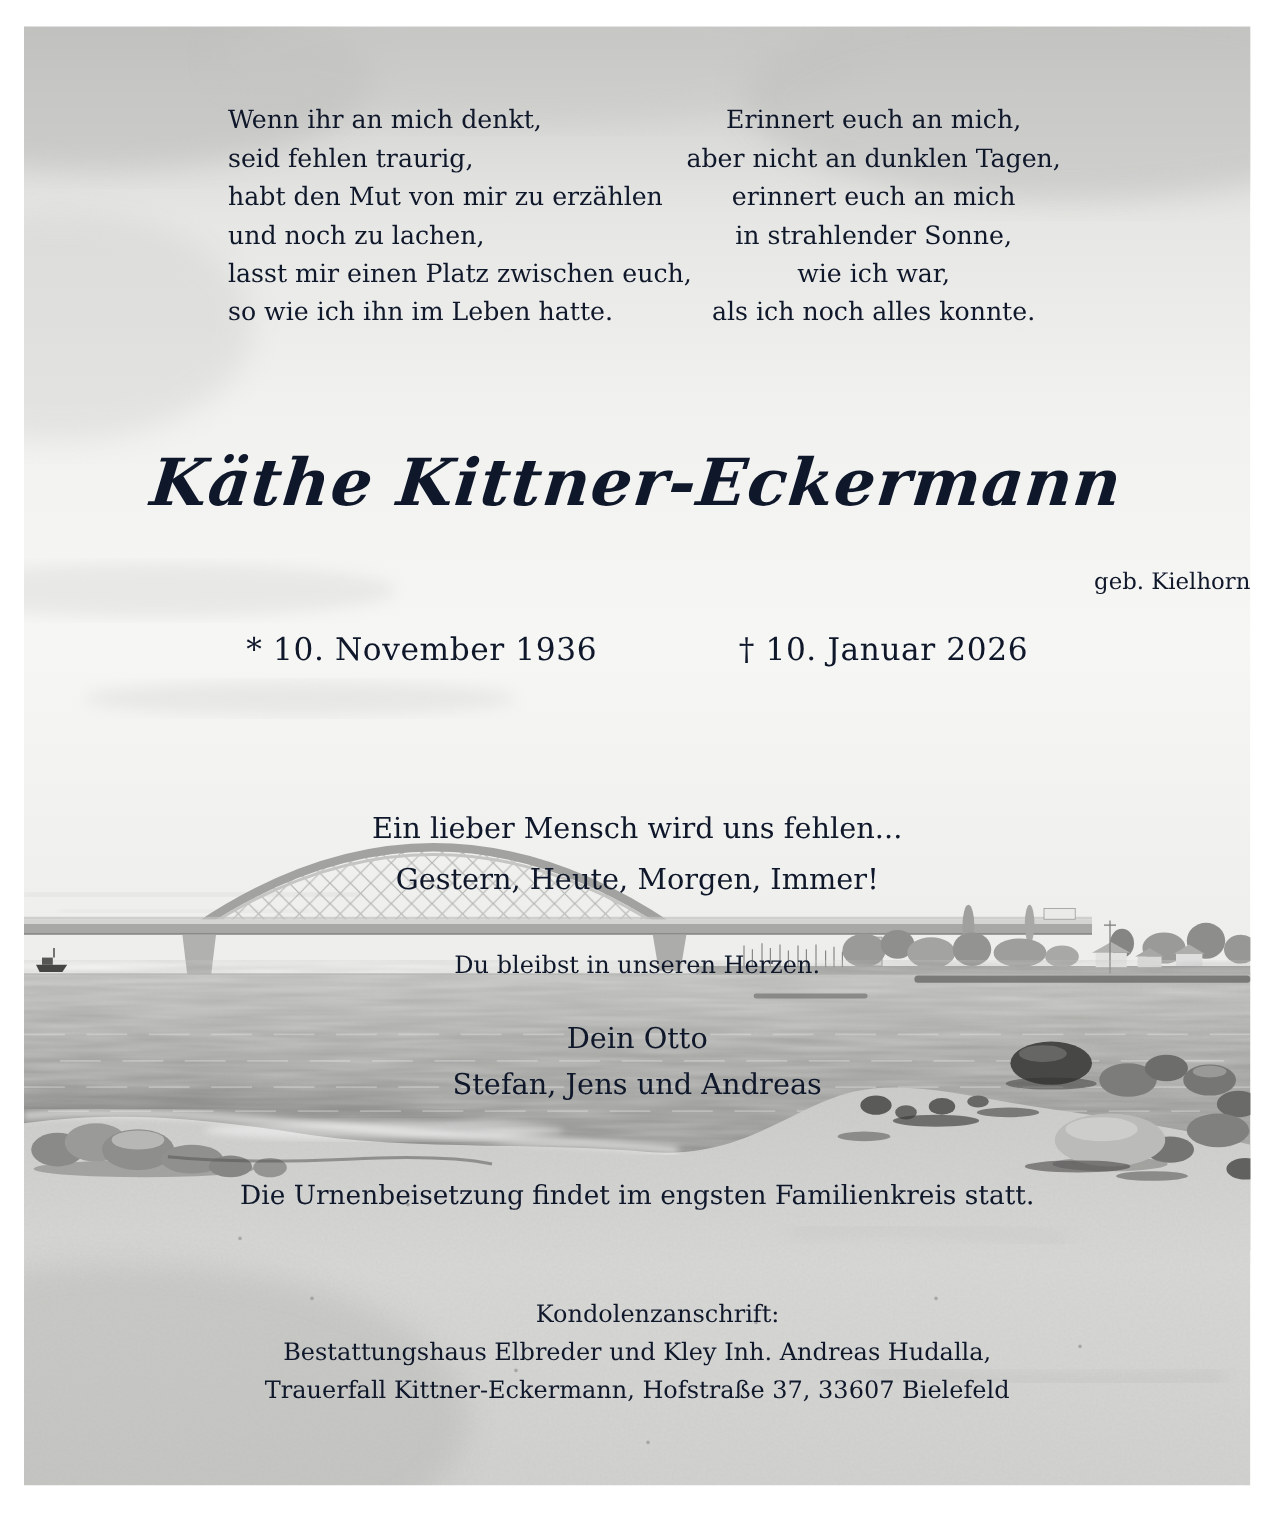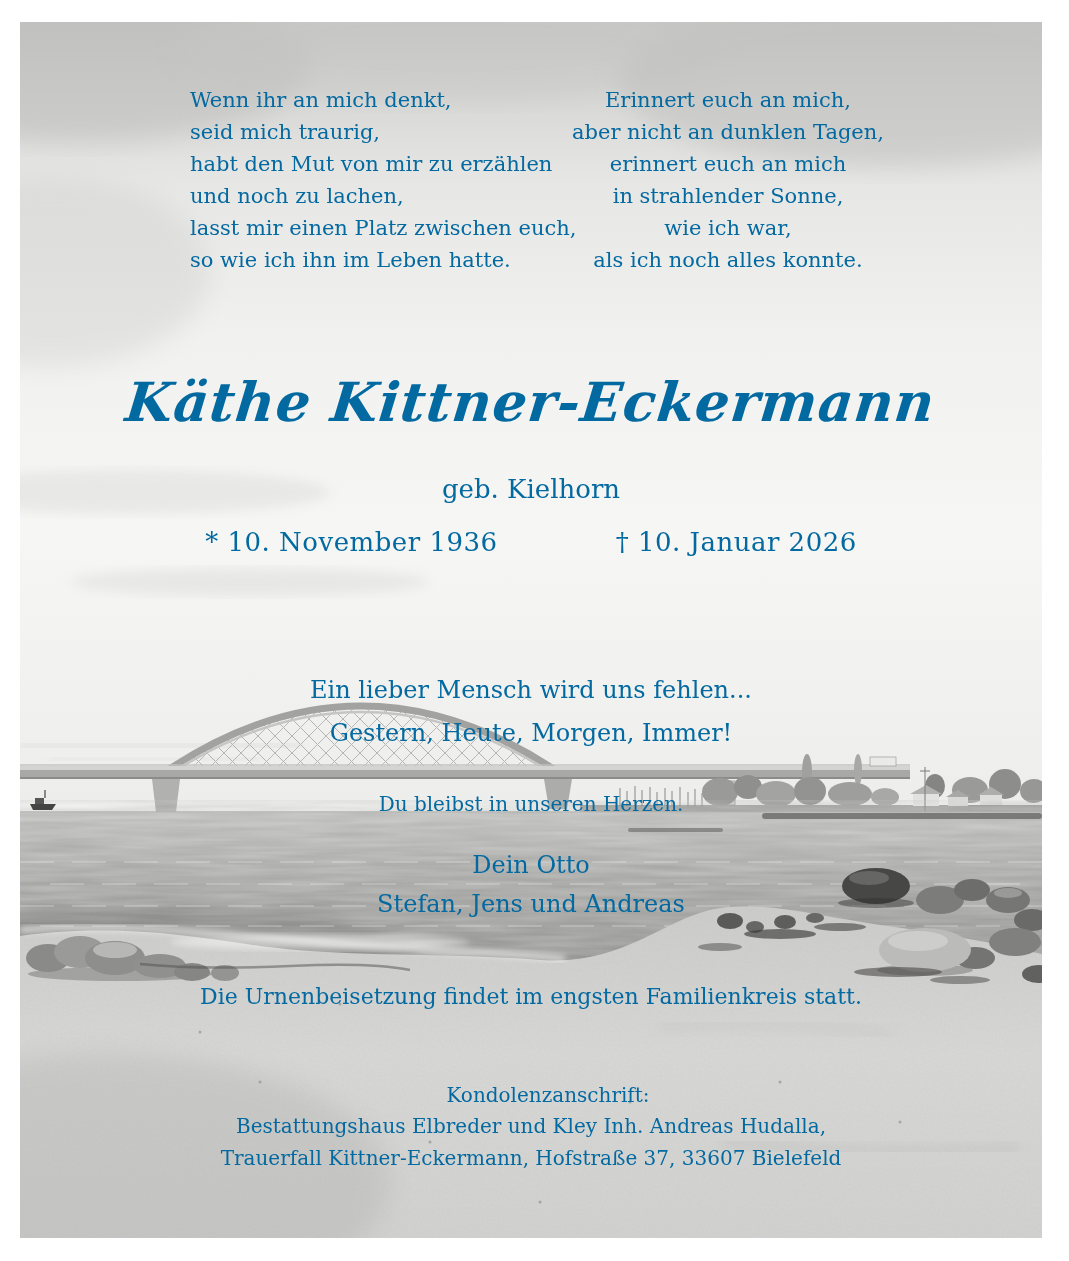--- a/index.html
+++ b/index.html
@@ -1,28 +1,28 @@
 <!DOCTYPE html>
 <html><head>
 <meta charset="utf-8">
 <style>
   html,body{margin:0;padding:0;background:#ffffff;}
   .page{
     position:relative;width:1069px;height:1261px;background:#ffffff;
-    overflow:hidden;font-family:"DejaVu Serif", serif;color:#0369a1;
+    overflow:hidden;font-family:"DejaVu Serif", serif;color:#0f172a;
   }
   .photo{position:absolute;left:20px;top:22px;width:1022px;height:1216px;z-index:1;}
   .txt{position:absolute;z-index:2;white-space:nowrap;}
   .poem{font-size:21px;line-height:32px;top:84px;}
   .poem-left{left:190px;text-align:left;}
   .poem-right{right:185px;text-align:center;}
   .centered{left:20px;width:1022px;text-align:center;}
   .name{top:370px;font-size:54px;font-weight:bold;font-style:italic;letter-spacing:1px;}
   .name span{display:inline-block;transform:skewX(-6deg);}
-  .maiden{top:474px;font-size:26px;}
+  .maiden{top:474px;font-size:19px;text-align:right;}
   .dates{top:527px;display:flex;justify-content:center;gap:118px;font-size:26px;letter-spacing:.5px;}
   .tribute1{top:676px;font-size:24px;}
   .tribute2{top:719px;font-size:24px;}
   .remembrance{top:792px;font-size:20px;}
   .mourner1{top:851px;font-size:24px;}
   .mourner2{top:890px;font-size:24px;}
   .funeral{top:984px;font-size:22px;}
   .cond-h{top:1083px;font-size:20px;margin-left:17px;}
   .cond-1{top:1114px;font-size:20px;}
   .cond-2{top:1146px;font-size:20px;}
@@ -244,21 +244,21 @@
       <ellipse cx="820" cy="905" rx="26" ry="4" fill="#434341" opacity="0.6"></ellipse>
       <ellipse cx="878" cy="950" rx="44" ry="5" fill="#403e3e" opacity="0.55"></ellipse>
       <ellipse cx="940" cy="958" rx="30" ry="4" fill="#454543" opacity="0.5"></ellipse>
       <ellipse cx="700" cy="925" rx="22" ry="4" fill="#4a4a48" opacity="0.5"></ellipse>
       <path d="M120,942 q60,6 150,2 q80,-4 120,4" stroke="#50504e" stroke-width="2.5" fill="none" opacity="0.5"></path>
     </g>
   </svg>
 
   <div class="txt poem poem-left">
     <div>Wenn ihr an mich denkt,</div>
-    <div>seid mich traurig,</div>
+    <div>seid fehlen traurig,</div>
     <div>habt den Mut von mir zu erzählen</div>
     <div>und noch zu lachen,</div>
     <div>lasst mir einen Platz zwischen euch,</div>
     <div>so wie ich ihn im Leben hatte.</div>
   </div>
 
   <div class="txt poem poem-right">
     <div>Erinnert euch an mich,</div>
     <div>aber nicht an dunklen Tagen,</div>
     <div>erinnert euch an mich</div>

